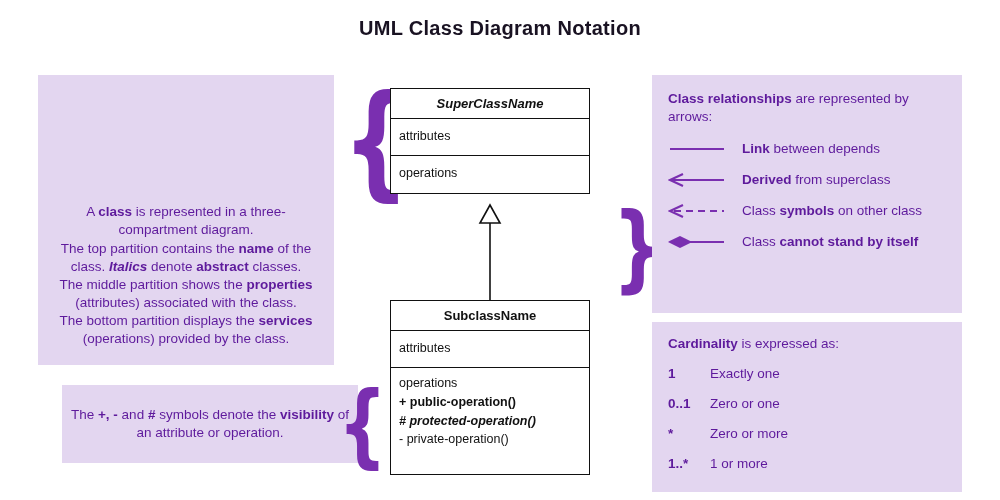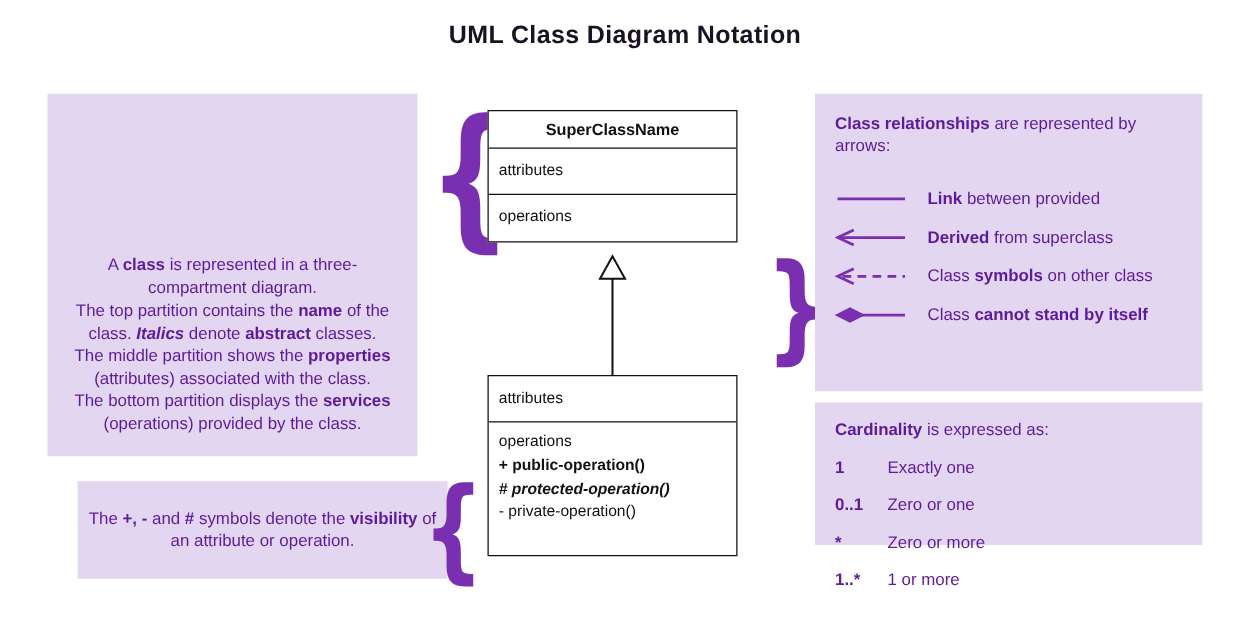--- a/index.html
+++ b/index.html
@@ -44,36 +44,36 @@
   .uml-box {
     position:absolute; width:200px; background:#fff; border:1.4px solid #111;
     color:#111; font-size:12.5px;
   }
   .superclass { left:390px; top:88px; }
   .subclass   { left:390px; top:300px; }
   .uml-title {
     height:30px; display:flex; align-items:center; justify-content:center;
     font-weight:700; font-size:13px; border-bottom:1.4px solid #111;
   }
-  .italic { }
+  .italic { font-style:italic; }
   .uml-comp { padding:10px 8px; border-bottom:1.4px solid #111; min-height:37px; }
   .uml-comp.last { border-bottom:none; }
   .ops { padding:6px 8px 8px; min-height:106px; }
   .ops > div { line-height:1.5; }
 
   .inheritance { position:absolute; left:390px; top:203px; color:#111; }
 
   
   .rel-panel { left:652px; top:75px; width:310px; height:238px; padding:15px 16px 10px; }
-  .rel-panel .heading { margin-bottom:17px; }
+  .rel-panel .heading { margin-bottom:7px; }
   .rel-row { display:flex; align-items:center; gap:16px; height:31px; }
   .rel-icon { flex:0 0 auto; color:var(--accent); display:block; }
 
   
-  .card-panel { left:652px; top:322px; width:310px; height:114px; padding:13px 16px; }
+  .card-panel { left:652px; top:322px; width:310px; height:170px; padding:13px 16px; }
   .card-row { display:flex; gap:12px; margin-top:12px; }
   .card-symbol { font-weight:700; width:30px; flex:0 0 auto; }
 </style>
 </head>
 <body>
 
 <div class="canvas" style="--text-purple: #5e1a9c; --panel-bg: #e3d6f0; --accent: #7a2fb0;">
 
   <h1 class="title">UML Class Diagram Notation</h1>
 
@@ -97,37 +97,38 @@
     <div class="uml-comp">attributes</div>
     <div class="uml-comp last">operations</div>
   </div>
 
   <svg class="inheritance" width="200" height="97" viewBox="0 0 200 97" aria-hidden="true">
     <line x1="100" y1="97" x2="100" y2="20" stroke="currentColor" stroke-width="1.6"></line>
     <polygon points="100,2 90,20 110,20" fill="#fff" stroke="currentColor" stroke-width="1.6"></polygon>
   </svg>
 
   <div class="uml-box subclass">
+    <div class="uml-title">SubclassName</div>
     <div class="uml-comp">attributes</div>
     <div class="uml-comp last ops">
       <div><span>operations</span></div>
       <div><span class="rich-b">+ public-operation()</span></div>
       <div><span class="rich-b rich-i"># protected-operation()</span></div>
       <div><span>- private-operation()</span></div>
     </div>
   </div>
 
   <section class="panel rel-panel">
     <p class="heading"><span class="rich-b">Class relationships</span><span> are represented by arrows:</span></p>
 
     <div class="rel-row">
       <svg class="rel-icon" width="58" height="16" viewBox="0 0 58 16" aria-hidden="true">
         <line x1="2" y1="8" x2="56" y2="8" stroke="currentColor" stroke-width="2.2"></line>
       </svg>
-      <span class="rel-label"><span class="rich-b">Link</span><span> between provided</span></span>
+      <span class="rel-label"><span class="rich-b">Link</span><span> between depends</span></span>
     </div>
 
     <div class="rel-row">
       <svg class="rel-icon" width="58" height="16" viewBox="0 0 58 16" aria-hidden="true">
         <line x1="3" y1="8" x2="56" y2="8" stroke="currentColor" stroke-width="2.2"></line>
         <polyline points="15,2 2,8 15,14" fill="none" stroke="currentColor" stroke-width="2.2"></polyline>
       </svg>
       <span class="rel-label"><span class="rich-b">Derived</span><span> from superclass</span></span>
     </div>
 

